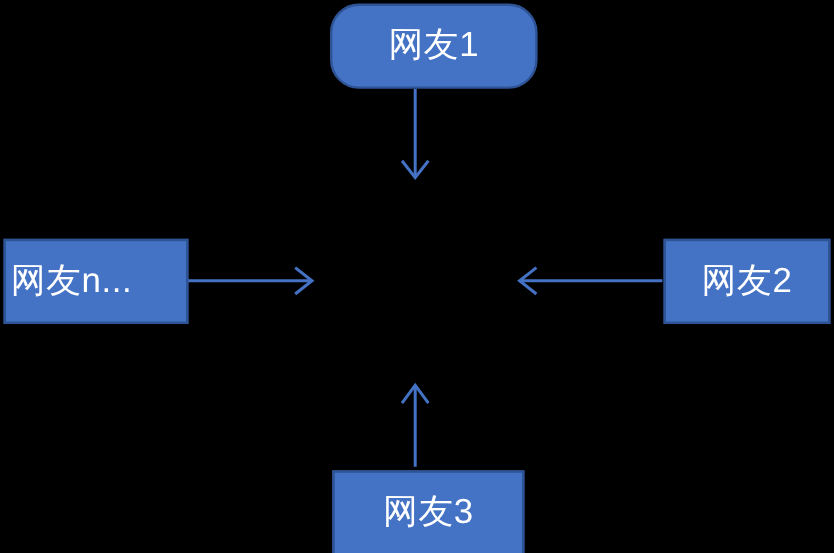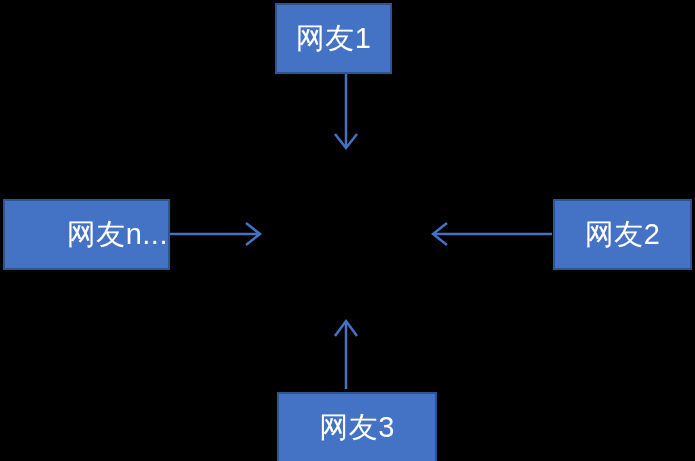--- a/index.html
+++ b/index.html
@@ -29,29 +29,30 @@
     text-align: center;
     font-size: 29px;
     line-height: 1;
     letter-spacing: 0.5px;
     white-space: nowrap;
     user-select: none;
   }
   .node.box-top {
     left: 275px;
     top: 3px;
-    width: 117px;
+    width: 173px;
     height: 71px;
+    border-radius: 24px;
   }
   .node.box-left {
     left: 3px;
     top: 199px;
-    width: 167px;
+    width: 154px;
     height: 71px;
-    justify-content: flex-end;
+    justify-content: flex-start;
     padding-left: 4px;
   }
   .node.box-right {
     left: 553px;
     top: 199px;
     width: 139px;
     height: 71px;
   }
   .node.box-bottom {
     left: 277px;

